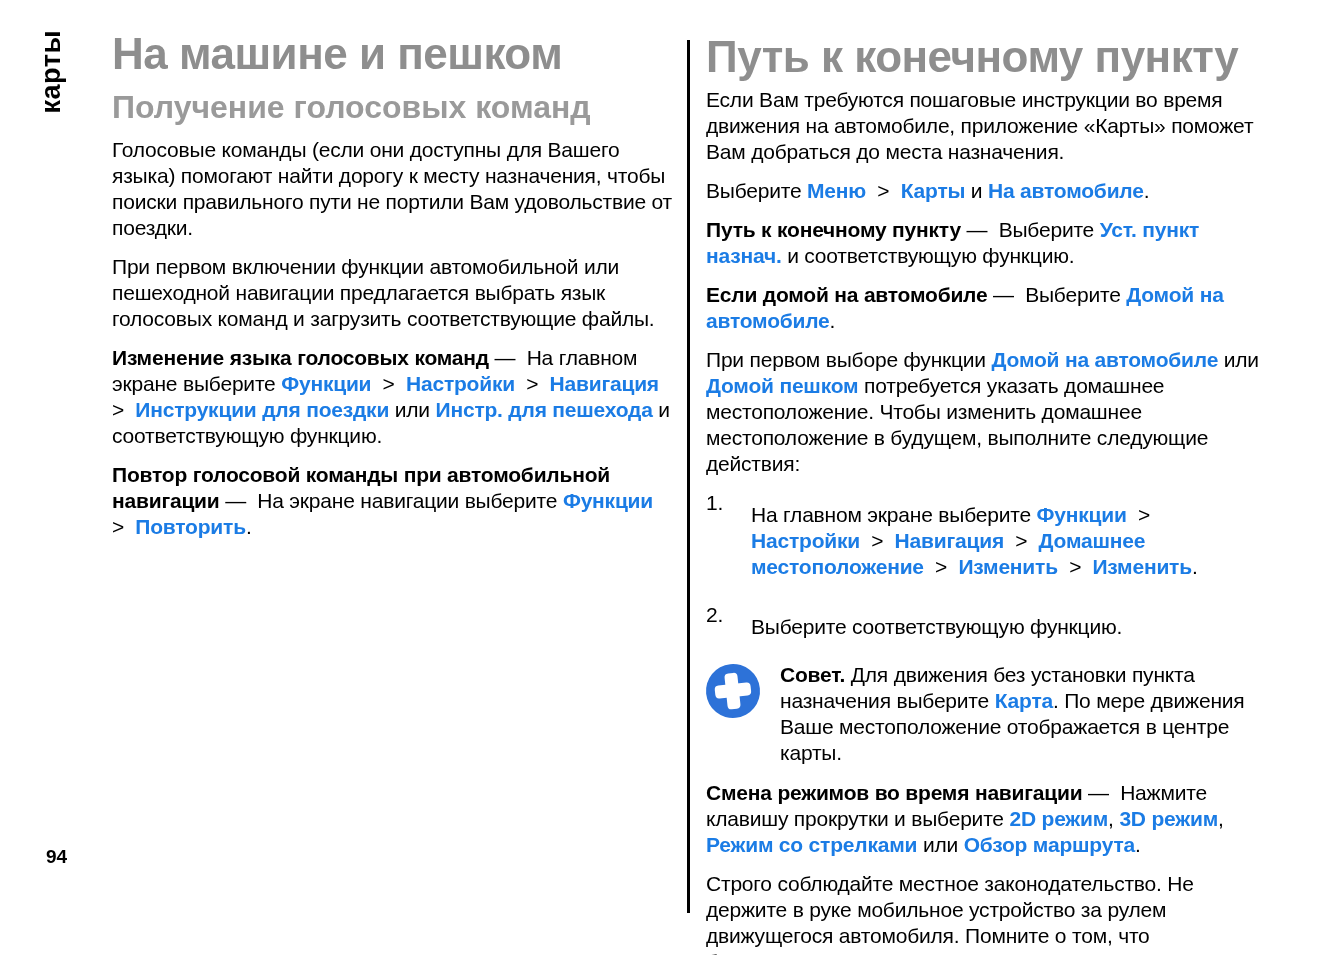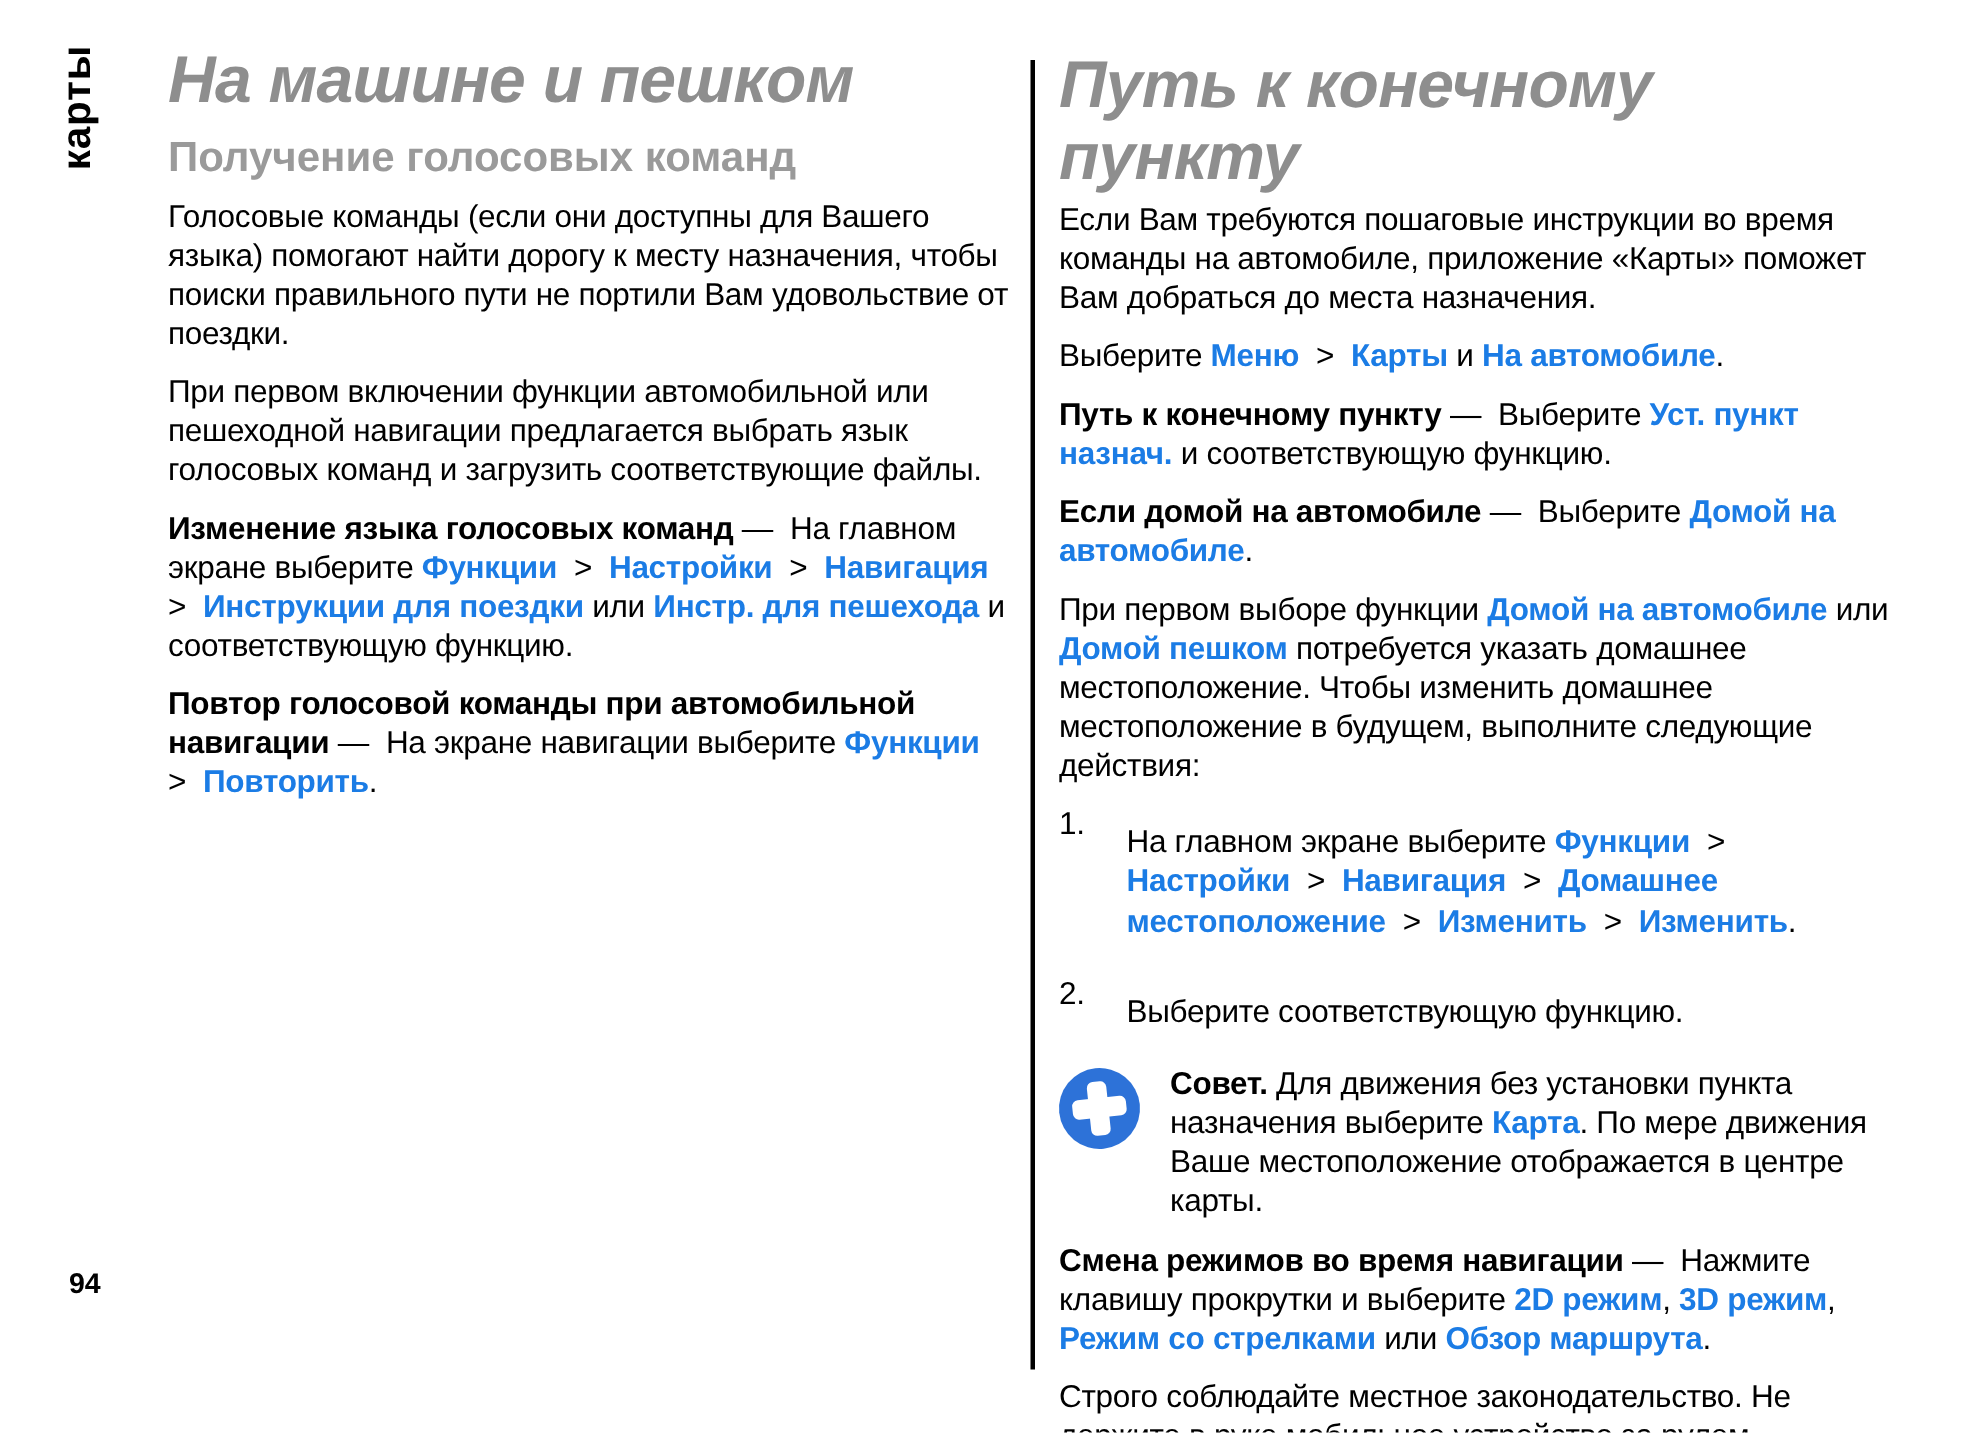--- a/index.html
+++ b/index.html
@@ -10,22 +10,22 @@
   }
   .side-tab{
     position:absolute;left:36px;top:30px;
     writing-mode:vertical-rl;transform:rotate(180deg);
     font-size:27px;font-weight:bold;letter-spacing:0.5px;color:#000;
   }
   .divider{position:absolute;left:687px;top:40px;width:3px;height:873px;background:#000;}
   .col{position:absolute;top:30px;}
   .col-left{left:112px;width:562px;}
   .col-right{left:706px;width:562px;top:33px;}
-  h1{font-size:44px;line-height:1.08;color:var(--h1,#8e8e8e);margin:0 0 6px 0;letter-spacing:-0.5px;font-weight:bold;font-style:italic;}
-  h2{font-size:28px;line-height:1.22;color:var(--h2,#9a9a9a);margin:10px 0 10px 0;font-weight:bold;}
+  h1{font-size:44px;line-height:1.08;color:var(--h1,#8e8e8e);margin:0 0 6px 0;letter-spacing:-0.5px;font-weight:bold;}
+  h2{font-size:32px;line-height:1.22;color:var(--h2,#9a9a9a);margin:10px 0 10px 0;font-weight:bold;}
   p.para{font-size:21px;line-height:1.24;margin:0 0 13px 0;white-space:pre-wrap;letter-spacing:-0.2px;}
   .seg-link{color:var(--link,#1b7ce5);font-weight:bold;}
   .seg-b{font-weight:bold;}
   .list-item{display:flex;margin:0 0 10px 0;}
   .list-item .num{font-size:21px;line-height:1.24;width:33px;flex:none;letter-spacing:-0.2px;}
   .list-item p.para{margin:12px;flex:1;}
   .tip{display:flex;align-items:flex-start;margin:4px 0 14px 0;justify-content:flex-end;}
   .tip-icon{
     flex:none;width:54px;height:54px;border-radius:50%;
     background:var(--tip,#2d72d8);position:relative;margin:2px 20px 0 0;
@@ -48,21 +48,21 @@
   <h1>На машине и пешком</h1>
   <h2>Получение голосовых команд</h2>
   <p class="para"><span class="seg-p">Голосовые команды (если они доступны для Вашего языка) помогают найти дорогу к месту назначения, чтобы поиски правильного пути не портили Вам удовольствие от поездки.</span></p>
   <p class="para"><span class="seg-p">При первом включении функции автомобильной или пешеходной навигации предлагается выбрать язык голосовых команд и загрузить соответствующие файлы.</span></p>
   <p class="para"><span class="seg-b">Изменение языка голосовых команд</span><span class="seg-p"> —  На главном экране выберите </span><span class="seg-link">Функции</span><span class="seg-p">  &gt;  </span><span class="seg-link">Настройки</span><span class="seg-p">  &gt;  </span><span class="seg-link">Навигация</span><span class="seg-p">  &gt;  </span><span class="seg-link">Инструкции для поездки</span><span class="seg-p"> или </span><span class="seg-link">Инстр. для пешехода</span><span class="seg-p"> и соответствующую функцию.</span></p>
   <p class="para"><span class="seg-b">Повтор голосовой команды при автомобильной навигации</span><span class="seg-p"> —  На экране навигации выберите </span><span class="seg-link">Функции</span><span class="seg-p">  &gt;  </span><span class="seg-link">Повторить</span><span class="seg-p">.</span></p>
 </div>
 
 <div class="col col-right">
   <h1>Путь к конечному пункту</h1>
-  <p class="para"><span class="seg-p">Если Вам требуются пошаговые инструкции во время команды на автомобиле, приложение «Карты» поможет Вам добраться до места назначения.</span></p>
+  <p class="para"><span class="seg-p">Если Вам требуются пошаговые инструкции во время движения на автомобиле, приложение «Карты» поможет Вам добраться до места назначения.</span></p>
   <p class="para"><span class="seg-p">Выберите </span><span class="seg-link">Меню</span><span class="seg-p">  &gt;  </span><span class="seg-link">Карты</span><span class="seg-p"> и </span><span class="seg-link">На автомобиле</span><span class="seg-p">.</span></p>
   <p class="para"><span class="seg-b">Путь к конечному пункту</span><span class="seg-p"> —  Выберите </span><span class="seg-link">Уст. пункт назнач.</span><span class="seg-p"> и соответствующую функцию.</span></p>
   <p class="para"><span class="seg-b">Если домой на автомобиле</span><span class="seg-p"> —  Выберите </span><span class="seg-link">Домой на автомобиле</span><span class="seg-p">.</span></p>
   <p class="para"><span class="seg-p">При первом выборе функции </span><span class="seg-link">Домой на автомобиле</span><span class="seg-p"> или </span><span class="seg-link">Домой пешком</span><span class="seg-p"> потребуется указать домашнее местоположение. Чтобы изменить домашнее местоположение в будущем, выполните следующие действия:</span></p>
 
   <div class="list-item">
     <span class="num">1.</span>
     <p class="para"><span class="seg-p">На главном экране выберите </span><span class="seg-link">Функции</span><span class="seg-p">  &gt;  </span><span class="seg-link">Настройки</span><span class="seg-p">  &gt;  </span><span class="seg-link">Навигация</span><span class="seg-p">  &gt;  </span><span class="seg-link">Домашнее местоположение</span><span class="seg-p">  &gt;  </span><span class="seg-link">Изменить</span><span class="seg-p">  &gt;  </span><span class="seg-link">Изменить</span><span class="seg-p">.</span></p>
   </div>
   <div class="list-item">

